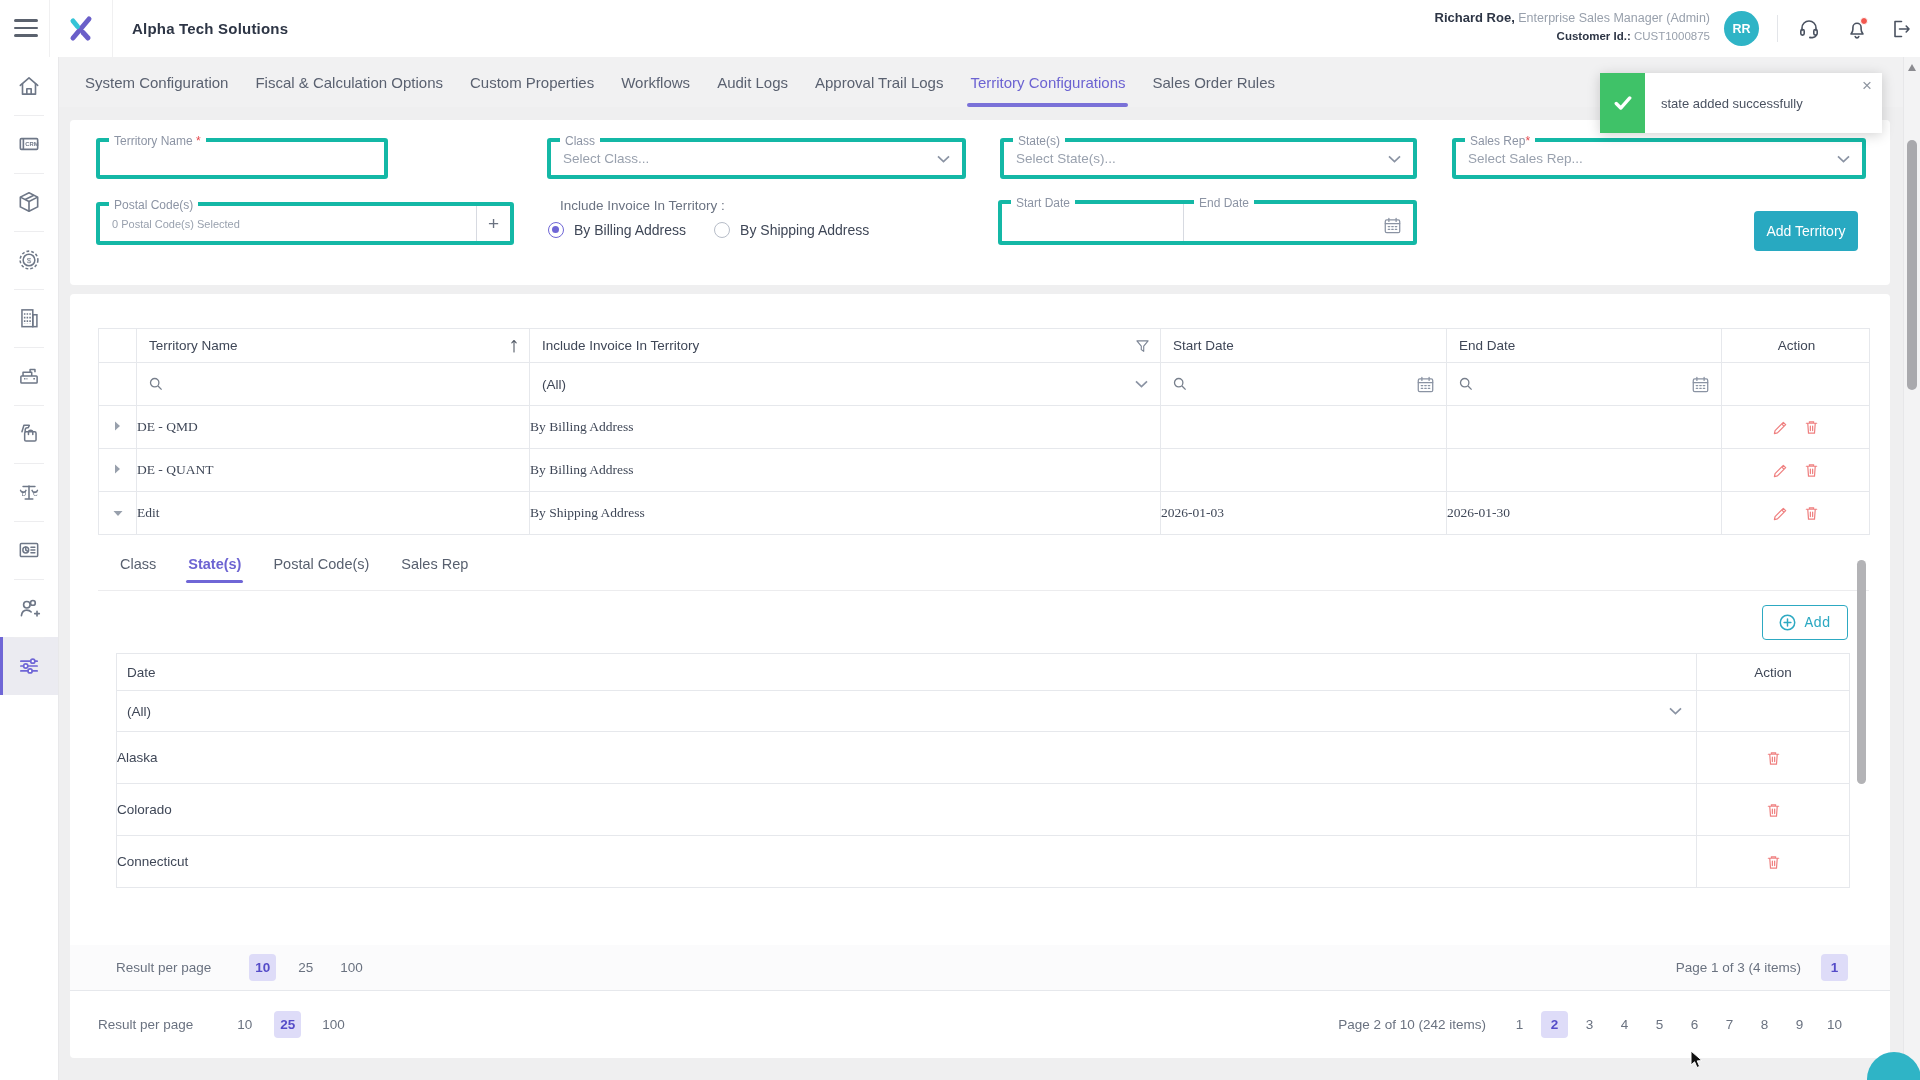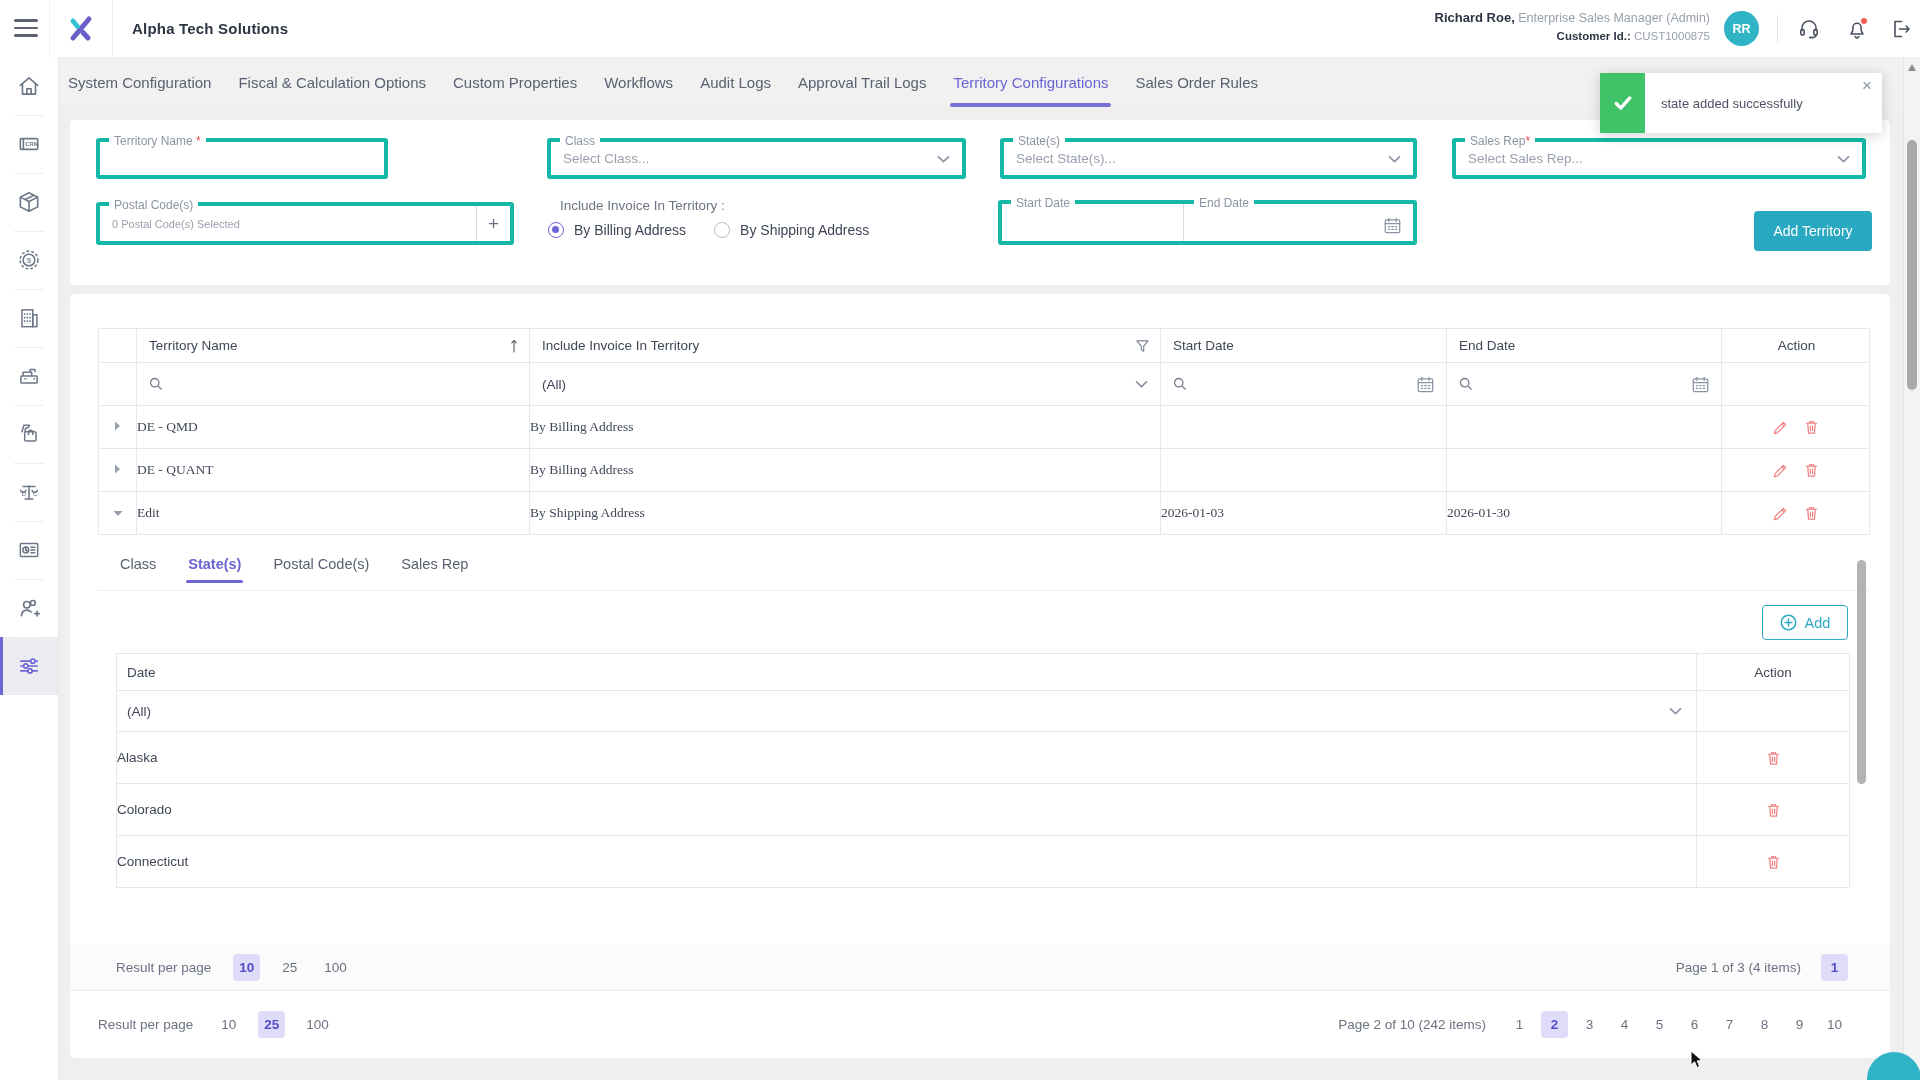--- a/index.html
+++ b/index.html
@@ -20,21 +20,21 @@
   .user-line1 { font-size:12.5px; color:#98a0ac; }
   .user-name { font-weight:bold; font-size:13px; color:#2d3545; }
   .user-line2 { font-size:11.5px; color:#98a0ac; }
   .cust-label { font-weight:bold; color:#2d3545;padding-left:8px; }
   .avatar { position:absolute; left:1724px; top:11px; width:35px; height:35px; border-radius:50%; background:#2fb4c6; color:#fff; font-weight:bold; font-size:12.5px; display:flex; align-items:center; justify-content:center; }
   .hdr-divider { position:absolute; left:1777px; top:15px; width:1px; height:27px; background:#e3e5e9; }
   .hdr-icon { position:absolute; top:17px; width:24px; height:24px; cursor:pointer; }
   .bell-dot { position:absolute; right:1px; top:0; width:8px; height:8px; border-radius:50%; background:#f2574f; border:1.5px solid #fff; }
 
   
-  .tabbar { position:absolute; left:59px; top:57px; width:1861px; height:50px; background:#f1f1f2; display:flex; align-items:center; gap:27px; padding-left:9px; z-index:3; }
+  .tabbar { position:absolute; left:59px; top:57px; width:1861px; height:50px; background:#f1f1f2; display:flex; align-items:center; gap:27px; padding-left:26px; z-index:3; }
   .tab { font-size:15px; color:#5a6170; height:50px; display:flex; align-items:center; position:relative; white-space:nowrap; cursor:pointer; }
   .tab.active { color:#6c63d2; }
   .tab.active::after { content:""; position:absolute; left:-3px; right:-3px; bottom:0; height:4px; border-radius:3px; background:#7a71d8; }
 
   
   .sidebar { position:absolute; left:0; top:57px; width:59px; height:1023px; background:#fff; border-right:1px solid #e8e8ea; z-index:4; }
   .side-item { width:58px; height:58px; display:flex; align-items:center; justify-content:center; position:relative; cursor:pointer; }
   .side-item + .side-item::before { content:""; position:absolute; top:0; left:14px; width:30px; height:1px; background:#ededef; }
   .side-item.active { background:#ebebf1; }
   .side-item.active::after { content:""; position:absolute; left:0; top:0; bottom:0; width:3px; background:#6f66d6; }
@@ -54,55 +54,55 @@
   .postal-plus { width:34px; border-left:1px solid #d7dae1; display:flex; align-items:center; justify-content:center; font-size:19px; color:#6a7280; cursor:pointer; }
   .invoice-label { position:absolute; left:490px; top:78px; font-size:13.5px; color:#6b7382; }
   .radio-row { position:absolute; left:478px; top:102px; display:flex; align-items:center; gap:28px; }
   .radio-opt { display:flex; align-items:center; gap:10px; font-size:14px; color:#3f4757; cursor:pointer; }
   .radio { width:16px; height:16px; border-radius:50%; border:1.5px solid #b7bdc8; position:relative; background:#fff; }
   .radio.sel { border-color:#6f66d6; }
   .radio.sel::after { content:""; position:absolute; left:3px; top:3px; width:7px; height:7px; border-radius:50%; background:#6f66d6; }
   .date-divider { position:absolute; left:181px; top:0; bottom:0; width:1px; background:#d7dae1; }
   .f-label2 { position:absolute; top:-8px; left:192px; background:#fff; padding:0 5px; font-size:12px; color:#8c94a4; }
   .cal-right { position:absolute; right:12px; top:13px; }
-  .submit-btn { position:absolute; left:1684px; top:91px; width:118px; height:40px; background:#28a9c1; color:#fff; border:none; border-radius:4px; font-size:14px; font-family:"Liberation Sans",sans-serif; cursor:pointer; }
+  .submit-btn { position:absolute; left:1684px; top:91px; width:104px; height:40px; background:#28a9c1; color:#fff; border:none; border-radius:4px; font-size:14px; font-family:"Liberation Sans",sans-serif; cursor:pointer; }
 
   
   .main-table { position:absolute; left:28px; top:34px; width:1771px; border-collapse:collapse; table-layout:fixed; font-size:13.5px; color:#3f4757; }
   .main-table th, .main-table td { border:1px solid #e6e8ec; padding:0; }
   .main-table thead th { height:34px; font-weight:normal; text-align:left; }
   .th-flex { display:flex; align-items:center; justify-content:space-between; padding:0 10px 0 12px; }
   .filter-cell { height:43px; }
   .cell-flex { display:flex; align-items:center; justify-content:space-between; padding:0 12px; }
   .data-cell { height:43px; padding-left:12px;font-family:Liberation Serif, serif; }
   .expander-cell { text-align:center; }
   .action-flex { display:flex; align-items:center; justify-content:center; gap:16px; }
   .icon-btn { cursor:pointer; display:inline-flex; }
 
   
   .detail-tabs { position:absolute; left:50px; top:262px; display:flex; gap:32px; font-size:14.5px; color:#58606f; }
   .dtab { padding-bottom:11px; position:relative; cursor:pointer; }
   .dtab.active { color:#6c63d2; font-weight:bold; }
   .dtab.active::after { content:""; position:absolute; left:-2px; right:-2px; bottom:0; height:3px; border-radius:2px; background:#6f66d6; }
   .detail-hairline { position:absolute; left:28px; top:296px; width:1771px; height:1px; background:#ececee; }
-  .add-btn { position:absolute; left:1692px; top:311px; width:86px; height:35px; border:1px solid #2da9c2; border-radius:4px; color:#2da9c2; display:flex; align-items:center; justify-content:center; gap:8px; font-size:14.5px; background:#fff; cursor:pointer; }
+  .add-btn { position:absolute; left:1692px; top:311px; width:86px; height:35px; border:1px solid #2da9c2; border-radius:4px; color:#2da9c2; display:flex; align-items:center; justify-content:center; gap:8px; font-size:14.5px; background:#fff; cursor:pointer;font-family:Liberation Mono, monospace; }
   .inner-table { position:absolute; left:46px; top:359px; width:1733px; border-collapse:collapse; table-layout:fixed; font-size:13.5px; color:#3f4757; }
   .inner-table th, .inner-table td { border:1px solid #e6e8ec; padding:0; }
   .inner-table thead th { height:37px; font-weight:normal; text-align:left; padding-left:10px; }
   .inner-table thead th.center { text-align:center; padding-left:0; }
   .inner-filter td { height:41px; }
   .inner-row td { height:52px; }
   .inner-name { padding-left:11px; }
   .inner-scroll-thumb { position:absolute; left:1787px; top:266px; width:9px; height:224px; border-radius:5px; background:#b3b3b6; }
 
   
   .inner-footer { position:absolute; left:0; top:651px; width:1820px; height:46px; background:#fbfbfc; border-bottom:1px solid #e6e8ec; display:flex; align-items:center; justify-content:space-between; padding:0 42px 0 46px; font-size:13.5px; color:#6a7280; }
   .outer-footer { position:absolute; left:0; top:706px; width:1820px; height:48px; display:flex; align-items:center; justify-content:space-between; padding:0 42px 0 28px; font-size:13.5px; color:#6a7280; }
   .rpp { display:flex; align-items:center; gap:16px; }
-  .rpp-label { margin-right:6px; }
+  .rpp-label { margin-right:22px; }
   .pill { min-width:27px; height:27px; padding:0 5px; border-radius:4px; display:flex; align-items:center; justify-content:center; color:#6a7280; cursor:pointer; }
   .pill.active { background:#dedcf8; color:#554cc8; font-weight:bold; }
   .pageinfo-group { display:flex; align-items:center; gap:20px; }
   .pages { display:flex; gap:8px; }
 
   
   .toast { position:absolute; left:1600px; top:73px; width:282px; height:60px; background:#fff; box-shadow:0 2px 12px rgba(0,0,0,.18); display:flex; z-index:60; }
   .toast-accent { width:45px; background:#3fc268; display:flex; align-items:center; justify-content:center; flex:none; }
   .toast-msg { font-size:13px; color:#4a5261; align-self:center; padding-left:16px; }
   .toast-close { position:absolute; right:10px; top:3px; color:#8f96a1; font-size:17px; cursor:pointer; }

